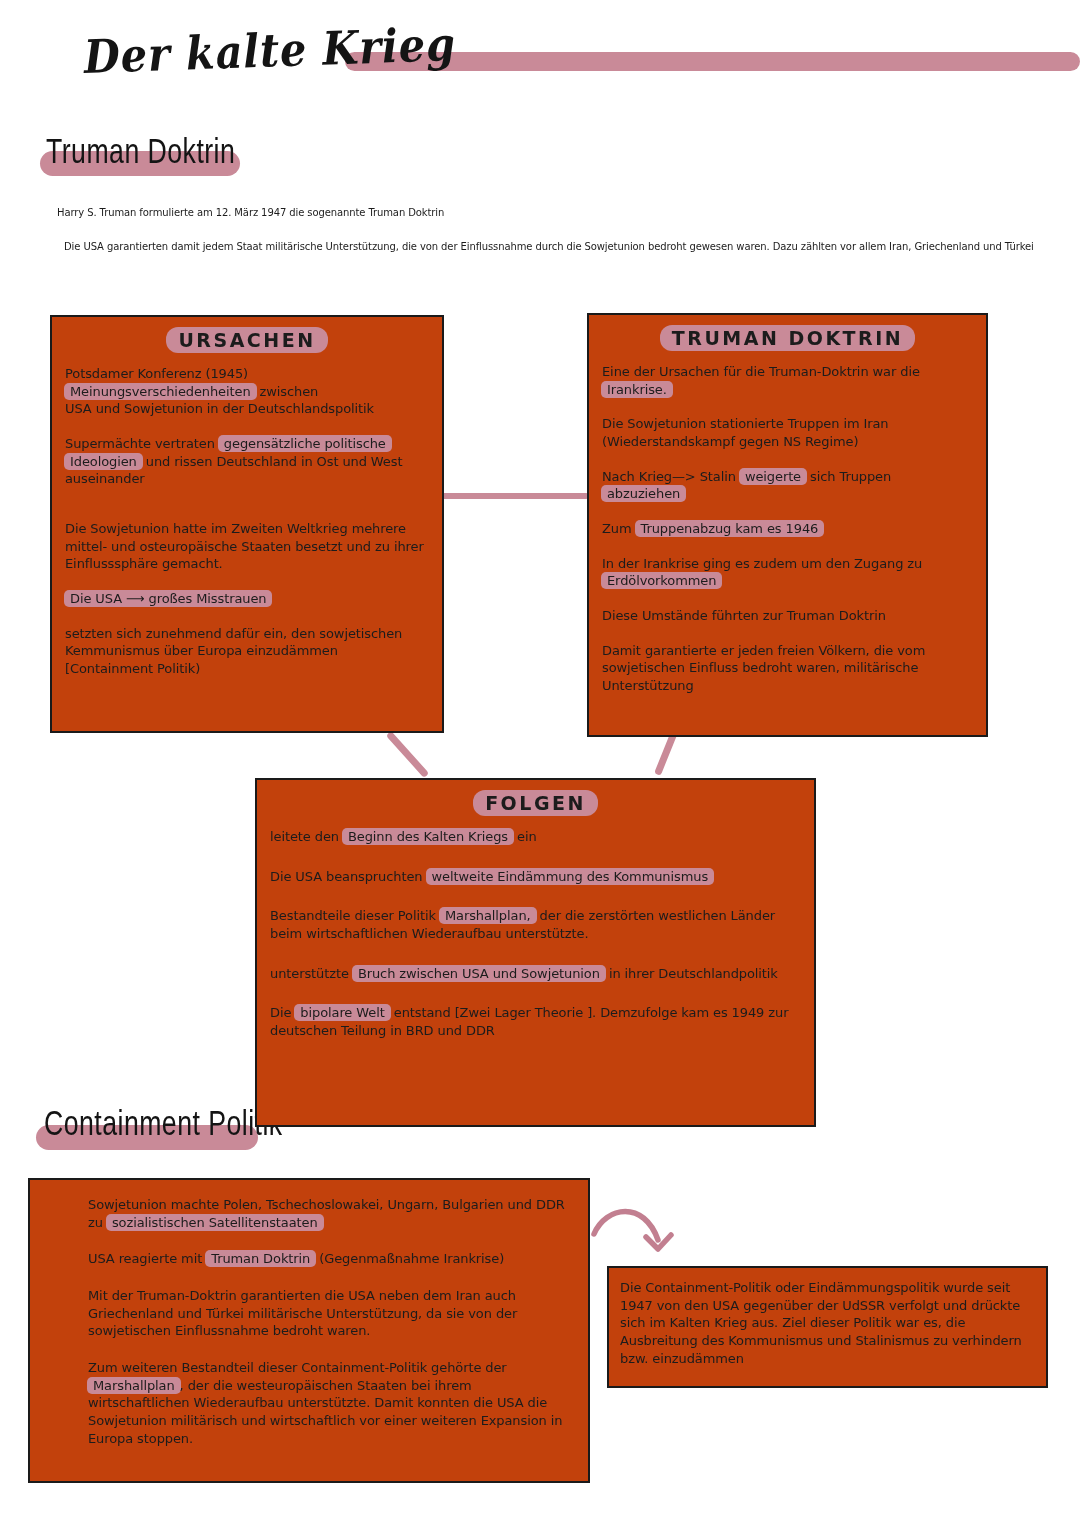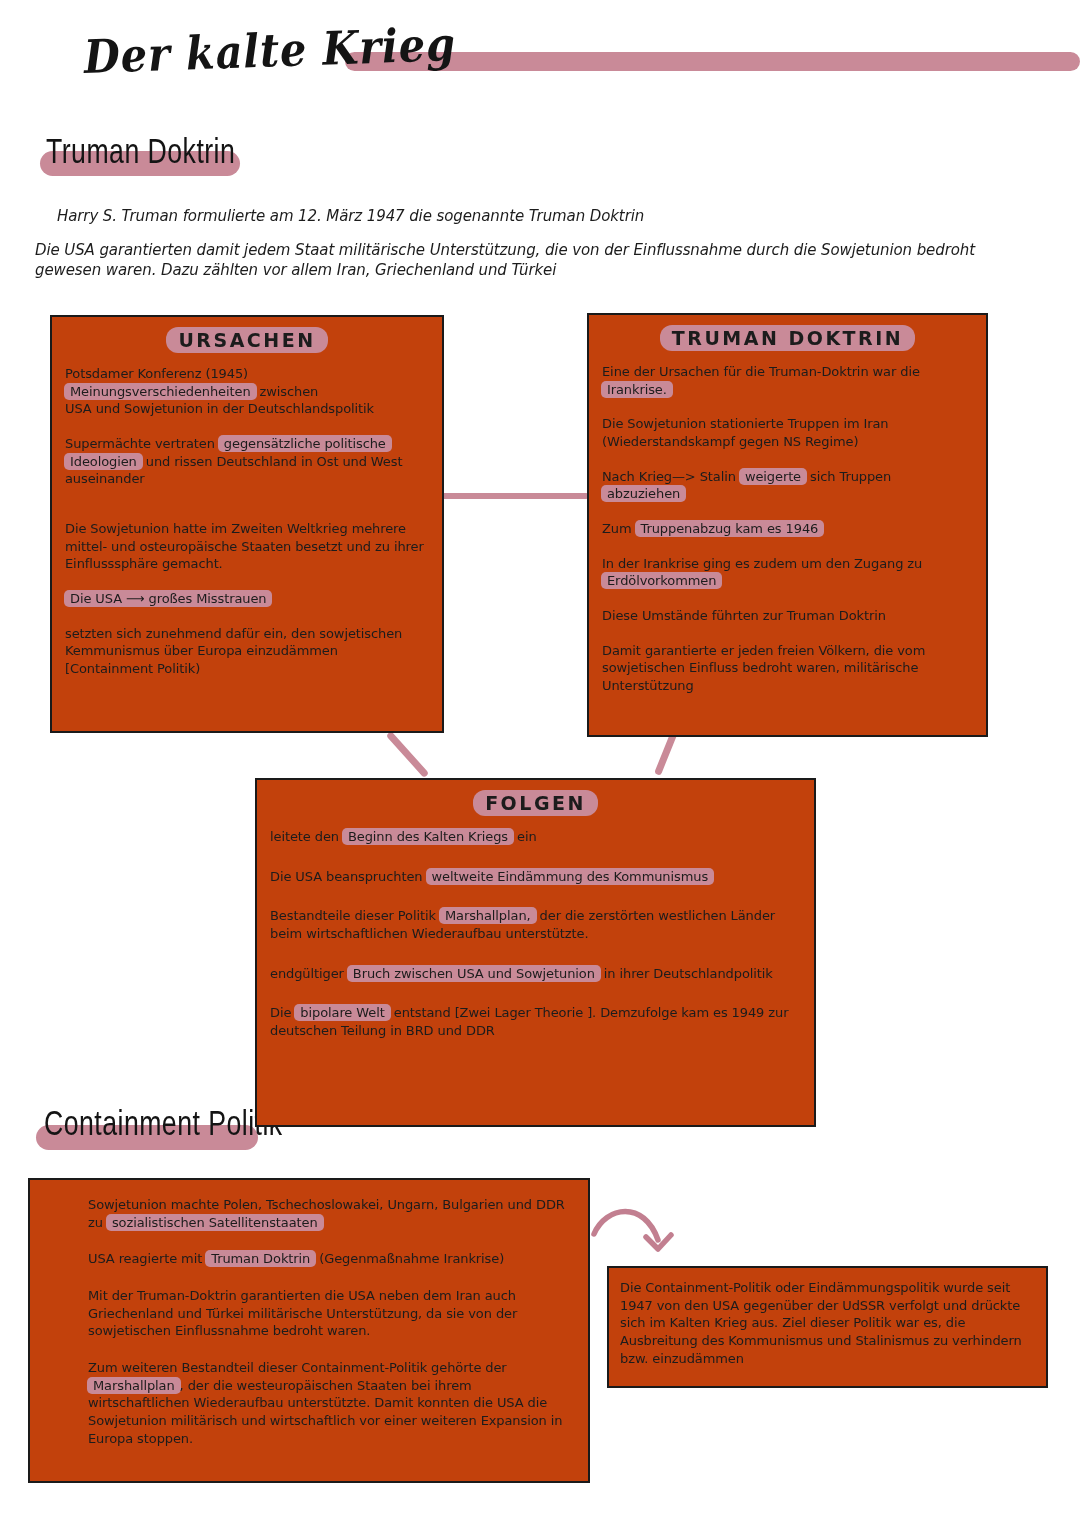--- a/index.html
+++ b/index.html
@@ -29,21 +29,21 @@
   .section-heading{
     position:absolute;z-index:2;font-family:"Liberation Sans",sans-serif;
     font-size:29px;font-weight:400;letter-spacing:0.5px;color:#141414;
     transform:scale(0.92,1.2);transform-origin:left bottom;white-space:nowrap;
   }
   .heading-pill{
     position:absolute;background:var(--accent);border-radius:13px;height:25px;z-index:1;
   }
   
   .intro-line{
-    position:absolute;font-size:15px;line-height:1.36;letter-spacing:-0.1px;z-index:2;font-style:italic;
+    position:absolute;font-size:10px;line-height:1.36;letter-spacing:-0.1px;z-index:2;
   }
   
   .note-box{
     position:absolute;border:2px solid var(--border);background:#c2410c;z-index:3;
     box-sizing:border-box;
   }
   .box-title{
     text-align:center;margin:12px 8px 14px;font-weight:bold;
     font-size:19px;letter-spacing:2.5px;
   }
@@ -77,21 +77,21 @@
 
 <div class="page">
 
   <div class="main-title">Der kalte Krieg</div>
   <div class="title-bar"></div>
 
   <div class="heading-pill" style="left:40px;top:151px;width:200px;"></div>
   <div class="section-heading" style="left:46px;top:138px;">Truman Doktrin</div>
 
   <div class="intro-line" style="left:57px;top:206px;width:930px;">Harry S. Truman formulierte am 12. März 1947 die sogenannte Truman Doktrin</div>
-  <div class="intro-line" style="left:35px;top:240px;width:990px;">Die USA garantierten damit jedem Staat militärische Unterstützung, die von der Einflussnahme durch die Sowjetunion bedroht gewesen waren. Dazu zählten vor allem Iran, Griechenland und Türkei</div>
+  <div class="intro-line" style="left:64px;top:240px;width:990px;">Die USA garantierten damit jedem Staat militärische Unterstützung, die von der Einflussnahme durch die Sowjetunion bedroht gewesen waren. Dazu zählten vor allem Iran, Griechenland und Türkei</div>
 
   <div class="connector-h"></div>
   <div class="connector-d left"></div>
   <div class="connector-d right"></div>
 
   <div class="note-box" style="left:50px;top:315px;width:394px;height:418px;">
     <div class="box-title">
       <span class="hl">URSACHEN</span>
     </div>
     <div class="box-content">
@@ -119,21 +119,21 @@
   </div>
 
   <div class="note-box box-folgen" style="left:255px;top:778px;width:561px;height:349px;">
     <div class="box-title">
       <span class="hl">FOLGEN</span>
     </div>
     <div class="box-content">
         <div class="para"><span>leitete den </span><span class="hl">Beginn des Kalten Kriegs</span><span> ein</span></div>
         <div class="para"><span>Die USA beanspruchten </span><span class="hl">weltweite Eindämmung des Kommunismus</span></div>
         <div class="para"><span>Bestandteile dieser Politik </span><span class="hl">Marshallplan,</span><span> der die zerstörten westlichen Länder beim wirtschaftlichen Wiederaufbau unterstützte.</span></div>
-        <div class="para"><span>endgültiger </span><span class="hl">Bruch zwischen USA und Sowjetunion</span><span> in ihrer Deutschlandpolitik</span></div>
+        <div class="para"><span>unterstützte </span><span class="hl">Bruch zwischen USA und Sowjetunion</span><span> in ihrer Deutschlandpolitik</span></div>
         <div class="para"><span>Die </span><span class="hl">bipolare Welt</span><span> entstand [Zwei Lager Theorie ]. Demzufolge kam es 1949 zur deutschen Teilung in BRD und DDR</span></div>
       </div>
   </div>
 
   <div class="heading-pill" style="left:36px;top:1125px;width:222px;"></div>
   <div class="section-heading" style="left:44px;top:1110px;">Containment Politik</div>
 
   <svg class="curved-arrow" width="92" height="62" viewBox="0 0 92 62">
     <path d="M 6 34 C 18 6, 56 0, 70 40" fill="none" stroke="var(--arrow)" stroke-width="5.5" stroke-linecap="round"></path>
     <path d="M 58 37 L 70 49 L 83 35" fill="none" stroke="var(--arrow)" stroke-width="5.5" stroke-linecap="round" stroke-linejoin="round"></path>

